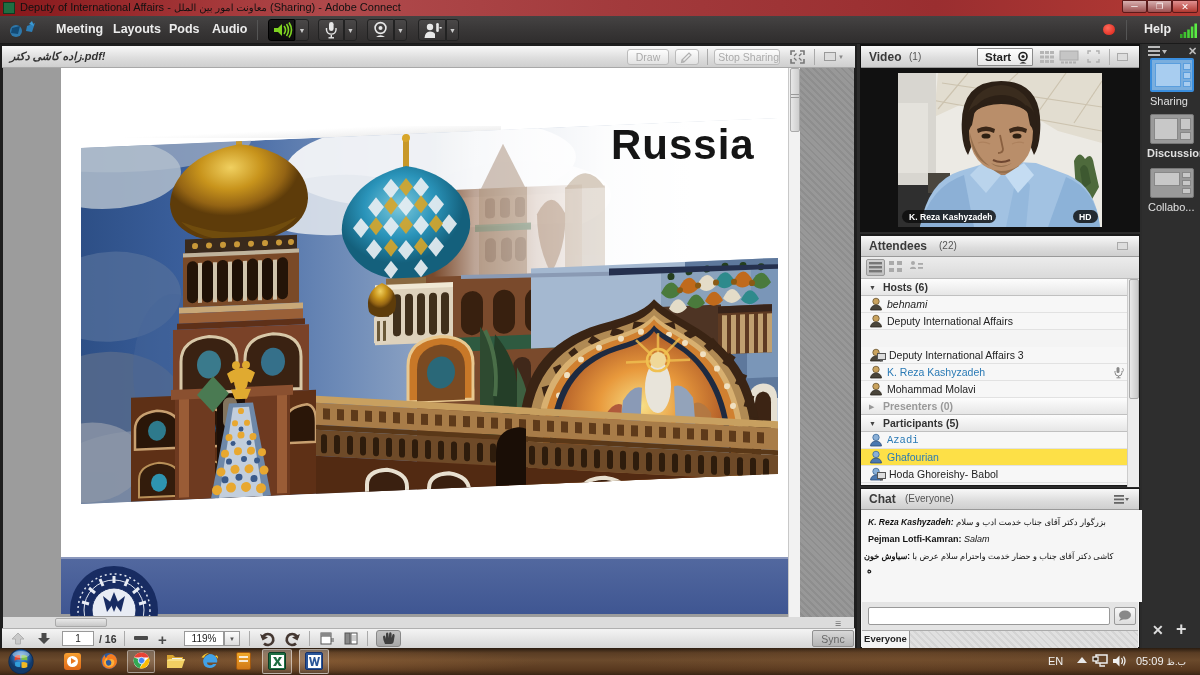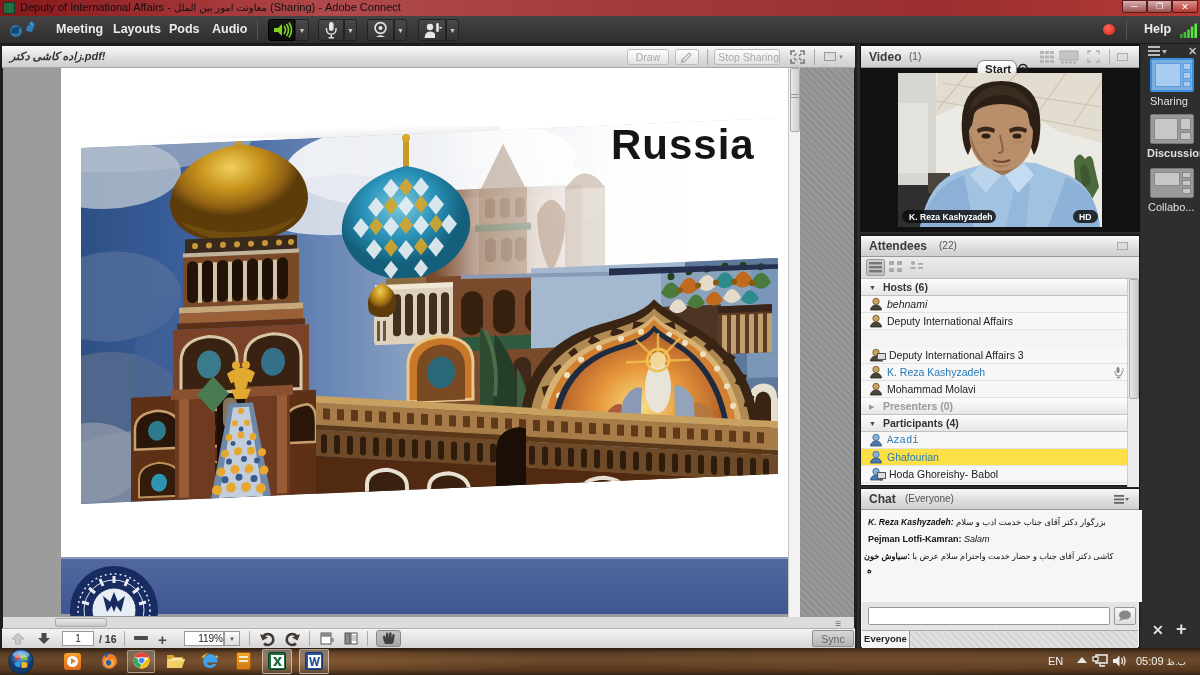--- a/index.html
+++ b/index.html
@@ -613,21 +613,21 @@
         <path d="M8 2 L14 8 L10.5 8 L10.5 13 L5.5 13 L5.5 8 L2 8 Z" fill="#c9c9c9" stroke="#b0b0b0"></path>
       </svg>
     <svg class="abs" style="left:34px;top:2px;" width="16" height="15" viewBox="0 0 16 15">
         <path d="M8 13 L14 7 L10.5 7 L10.5 2 L5.5 2 L5.5 7 L2 7 Z" fill="#4a4a4a"></path>
       </svg>
     <div class="abs" style="left:60px;top:2px;width:32px;height:15px;background:#fff;border:1px solid #999;font-size:10px;text-align:center;line-height:14px;color:#222;">1</div>
     <div class="abs" style="left:97px;top:4px;font-size:10.5px;color:#333;font-weight:bold;">/ 16</div>
     <div class="abs" style="left:122px;top:2px;width:1px;height:15px;background:#aaa;"></div>
     <div class="abs" style="left:132px;top:7px;width:14px;height:4px;background:#4a4a4a;border-radius:1px;"></div>
     <div class="abs" style="left:156px;top:2px;font-size:15px;color:#4a4a4a;font-weight:bold;">+</div>
-    <div class="abs" style="left:182px;top:2px;width:40px;height:15px;background:#fff;border:1px solid #999;font-size:10px;text-align:right;line-height:14px;color:#222;">119%</div>
+    <div class="abs" style="left:182px;top:2px;width:40px;height:15px;background:#fff;border:1px solid #999;font-size:10px;text-align:center;line-height:14px;color:#222;">119%</div>
     <div class="abs" style="left:222px;top:2px;width:16px;height:15px;background:linear-gradient(#fdfdfd,#dcdcdc);border:1px solid #999;color:#555;font-size:6px;text-align:center;line-height:15px;">▼</div>
     <div class="abs" style="left:247px;top:2px;width:1px;height:15px;background:#aaa;"></div>
     <svg class="abs" style="left:257px;top:2px;" width="17" height="16" viewBox="0 0 17 16">
         <path d="M3.5 7 A5.5 5.5 0 1 1 5 12.5" stroke="#453832" stroke-width="2.6" fill="none"></path>
         <path d="M1 3 L3.5 9.5 L9 6.5 Z" fill="#453832"></path>
       </svg>
     <svg class="abs" style="left:282px;top:2px;" width="17" height="16" viewBox="0 0 17 16">
         <path d="M13.5 7 A5.5 5.5 0 1 0 12 12.5" stroke="#453832" stroke-width="2.6" fill="none"></path>
         <path d="M16 3 L13.5 9.5 L8 6.5 Z" fill="#453832"></path>
       </svg>
@@ -650,21 +650,21 @@
         </svg>
     </div>
     <div class="abs" style="left:810px;top:1px;width:42px;height:17px;background:linear-gradient(#d8d8d8,#b4b4b4);border:1px solid #909090;border-radius:2px;font-size:10.5px;color:#666;text-align:center;line-height:16px;">Sync</div>
   </div>
 </div>
 
 <div class="abs" id="videopod" style="left:860px;top:44px;width:280px;height:188px;background:#111;">
   <div class="abs" style="left:1px;top:2px;width:278px;height:22px;background:linear-gradient(#f8f8f8,#dcdcdc 60%,#cfcfcf);border-bottom:1px solid #999;">
     <div class="abs" style="left:8px;top:4px;font-size:12px;font-weight:bold;color:#3a3a3a;">Video</div>
     <div class="abs" style="left:48px;top:5px;font-size:10px;color:#555;">(1)</div>
-    <div class="abs" style="left:116px;top:2px;width:40px;height:18px;background:linear-gradient(#fff,#e8e8e8);border:1px solid #8a8a8a;border-radius:7px;margin-top:12px;">
+    <div class="abs" style="left:116px;top:2px;width:56px;height:18px;background:linear-gradient(#fff,#e8e8e8);border:1px solid #8a8a8a;border-radius:1px;">
       <span style="position:absolute;left:7px;top:2px;font-size:11.5px;font-weight:bold;color:#222;">Start</span>
       <svg style="position:absolute;left:38px;top:2px;" width="14" height="14" viewBox="0 0 14 14">
           <circle cx="7" cy="5.5" r="4" fill="none" stroke="#222" stroke-width="1.6"></circle>
           <circle cx="7" cy="5.5" r="1.6" fill="#222"></circle>
           <path d="M3.5 12.5 Q7 9.5 10.5 12.5 Z" fill="#222"></path>
         </svg>
     </div>
     <svg class="abs" style="left:178px;top:4px;" width="17" height="14" viewBox="0 0 17 14">
         <g fill="#b5b5b5">
           <rect x="1" y="1" width="4" height="3"></rect>
@@ -836,21 +836,21 @@
           <path d="M1.5 13 Q2 8.2 7 8.2 Q12 8.2 12.5 13 Z" fill="#4a453a" stroke="#2a251c" stroke-width="0.8"></path>
         </svg>
         <span style="position:absolute;left:26px;top:2px;color:#222;">Mohammad Molavi</span>
       </div>
       <div style="position:absolute;left:0;top:119px;width:266px;height:17px;background:linear-gradient(#fdfdfd,#e6e6e6);border-bottom:1px solid #c0c0c0;">
         <span style="position:absolute;left:8px;top:5px;font-size:7px;color:#999;">▶</span>
         <span style="position:absolute;left:22px;top:2px;font-weight:bold;color:#999;">Presenters (0)</span>
       </div>
       <div style="position:absolute;left:0;top:136px;width:266px;height:17px;background:linear-gradient(#fdfdfd,#e6e6e6);border-bottom:1px solid #c0c0c0;">
         <span style="position:absolute;left:8px;top:5px;font-size:7px;color:#444;">▼</span>
-        <span style="position:absolute;left:22px;top:2px;font-weight:bold;color:#333;">Participants (4)</span>
+        <span style="position:absolute;left:22px;top:2px;font-weight:bold;color:#333;">Participants (5)</span>
       </div>
       <div style="position:absolute;left:0;top:153px;width:266px;height:17px;border-bottom:1px solid #e2e2e2;background:#f7f7f7;">
         <svg width="14" height="14" viewBox="0 0 14 14" style="position:absolute;left:8px;top:1px;">
           <circle cx="7" cy="4.4" r="3.2" fill="#8ab0d8" stroke="#3a6a9a" stroke-width="0.8"></circle>
           <path d="M1.5 13 Q2 8.2 7 8.2 Q12 8.2 12.5 13 Z" fill="#4a78b0" stroke="#2a4a78" stroke-width="0.8"></path>
         </svg>
         <span style="position:absolute;left:26px;top:2px;color:#2a7ab5;font-family:Liberation Mono, monospace;">Azadi</span>
       </div>
       <div style="position:absolute;left:0;top:170px;width:266px;height:17px;border-bottom:1px solid #e2e2e2;background:#fde047;">
         <svg width="14" height="14" viewBox="0 0 14 14" style="position:absolute;left:8px;top:1px;">

